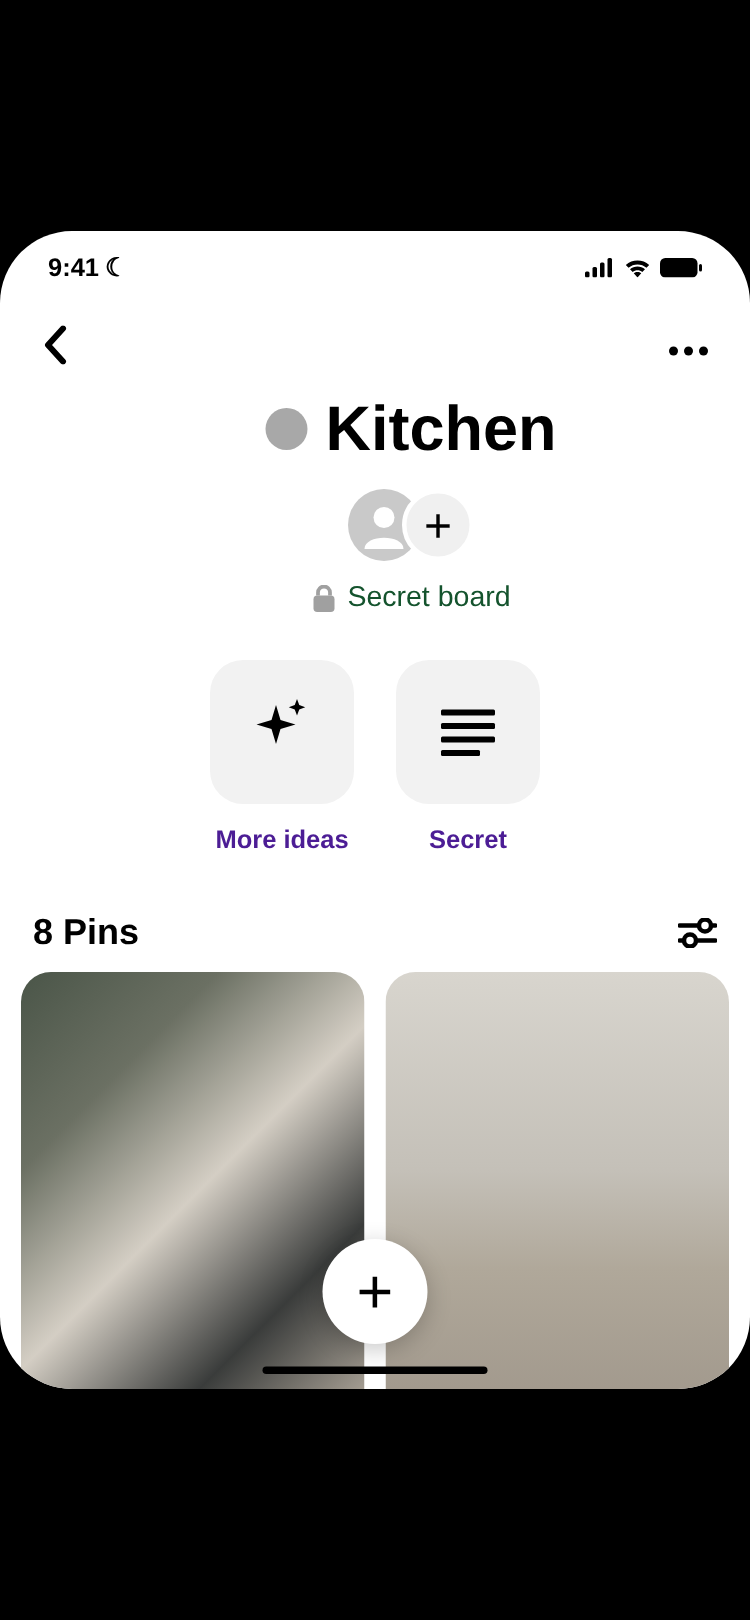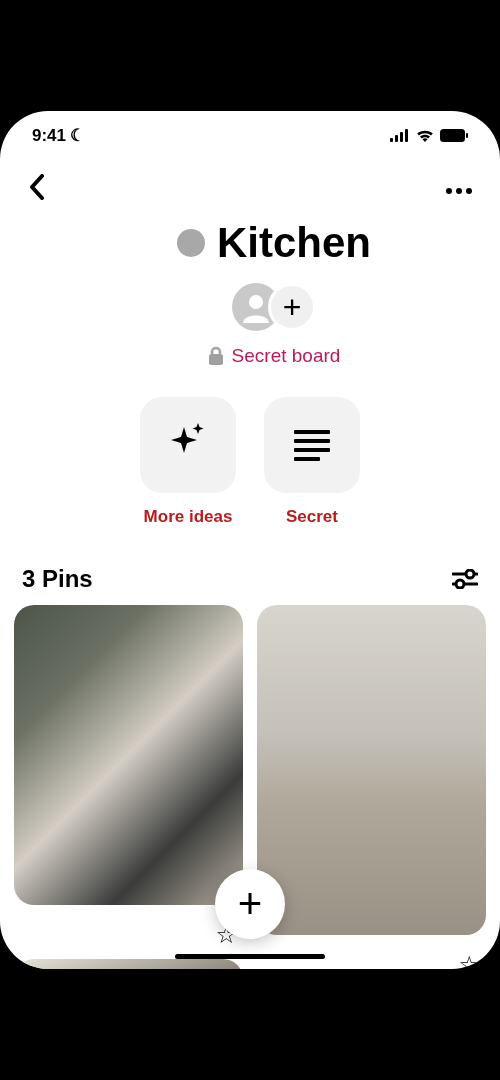--- a/index.html
+++ b/index.html
@@ -7,21 +7,21 @@
       width: 500px;
       height: 1080px;
       background: #000;
       font-family: -apple-system, BlinkMacSystemFont, "Segoe UI", Helvetica, Arial, sans-serif;
       display: flex;
       align-items: center;
       justify-content: center;
     }
     .phone-frame {
       width: 500px;
-      height: 858px;
+      height: 772px;
       background: #fff;
       border-radius: 48px;
       overflow: hidden;
       position: relative;
     }
     .status-bar {
       display: flex;
       justify-content: space-between;
       align-items: center;
       padding: 14px 32px 4px;
@@ -41,25 +41,25 @@
     .back-btn { font-size: 28px; font-weight: 600; color: #000; }
     .more-btn { font-size: 24px; color: #000; display: flex; gap: 4px; }
     .dot { width: 6px; height: 6px; border-radius: 50%; background: #000; }
     .board-header { text-align: right; padding: 0 20px 30px; margin-left: 48px; }
     .board-title { display: flex; align-items: center; justify-content: center; gap: 12px; margin-bottom: 16px; }
     .board-title-dot { width: 28px; height: 28px; border-radius: 50%; background: #a8a8a8; }
     .board-title-text { font-size: 42px; font-weight: 700; color: #000; }
     .collaborators { display: flex; justify-content: center; align-items: center; margin-bottom: 14px; }
     .avatar-circle { width: 48px; height: 48px; border-radius: 50%; background: #c9c9c9; display: flex; align-items: center; justify-content: center; margin-right: -12px; z-index: 1; }
     .add-collab { width: 48px; height: 48px; border-radius: 50%; background: #f0f0f0; display: flex; align-items: center; justify-content: center; font-size: 32px; font-weight: 500; color: #000; border: 3px solid #fff; z-index: 2; }
-    .secret-label { display: flex; align-items: center; justify-content: center; gap: 8px; color: #be185d; font-size: 19px; }
+    .secret-label { display: flex; align-items: center; justify-content: center; gap: 8px; color: #14532d; font-size: 19px; }
     .actions-row { display: flex; justify-content: center; gap: 28px; padding: 0 20px 38px; }
     .action-tile { display: flex; flex-direction: column; align-items: center; gap: 14px; }
     .action-box { width: 96px; height: 96px; border-radius: 22px; background: #f2f2f2; display: flex; align-items: center; justify-content: center; }
-    .action-label { font-size: 17px; font-weight: 600; color: #b91c1c; }
+    .action-label { font-size: 17px; font-weight: 600; color: #4c1d95; }
     .sparkle { font-size: 36px; }
     .org-icon { position: relative; width: 36px; height: 36px; }
     .org-small { position: absolute; width: 22px; height: 22px; border: 3px solid #000; border-radius: 5px; top: 10px; left: 0; background: #f2f2f2; }
     .org-big { position: absolute; width: 22px; height: 22px; background: #000; border-radius: 5px; top: 0; left: 12px; }
     .notes-icon { display: flex; flex-direction: column; gap: 5px; align-items: flex-start; }
     .notes-line { width: 36px; height: 4px; background: #000; border-radius: 1px; }
     .notes-line.short { width: 26px; }
     .pins-header { display: flex; justify-content: space-between; align-items: center; padding: 0 22px 12px; }
     .pins-count { font-size: 24px; font-weight: 700; color: #000; }
     .filter-icon svg { display: block; }
@@ -165,21 +165,21 @@
           <div class="notes-line"></div>
           <div class="notes-line"></div>
           <div class="notes-line short"></div>
         </div>
       </div>
       <span class="action-label">Secret</span>
     </div>
   </div>
 
   <div class="pins-header">
-    <span class="pins-count">3 Pins</span>
+    <span class="pins-count">8 Pins</span>
     <span class="filter-icon">
       <svg width="26" height="20" viewBox="0 0 26 20">
           <line x1="1" y1="5" x2="25" y2="5" stroke="#000" stroke-width="3" stroke-linecap="round"></line>
           <circle cx="18" cy="5" r="4" fill="#fff" stroke="#000" stroke-width="3"></circle>
           <line x1="1" y1="15" x2="25" y2="15" stroke="#000" stroke-width="3" stroke-linecap="round"></line>
           <circle cx="8" cy="15" r="4" fill="#fff" stroke="#000" stroke-width="3"></circle>
         </svg>
     </span>
   </div>
 

